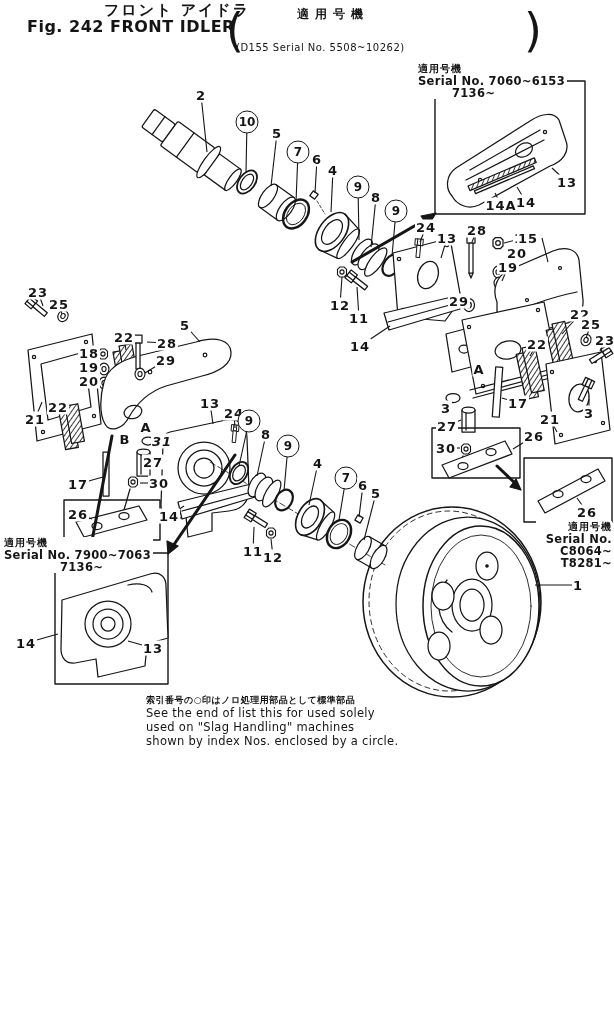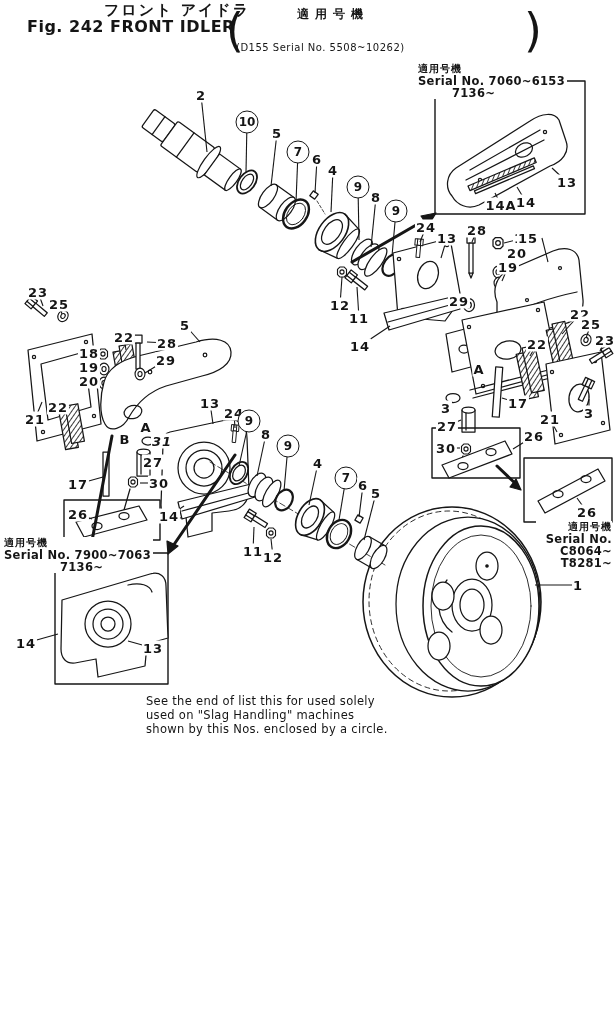--- a/index.html
+++ b/index.html
@@ -396,23 +396,24 @@
   </div>
 
   <div class="abs inset-head wheel-serial">
     <div class="h">適用号機</div>
     <div class="s">Serial No.</div>
     <div class="s">C8064~</div>
     <div class="s">T8281~</div>
   </div>
 
   <div class="abs note">
+    <div class="jp">索引番号の○印はノロ処理用部品として標準部品</div>
     <div class="en">See the end of list this for used solely</div>
     <div class="en">used on "Slag Handling" machines</div>
-    <div class="en">shown by this Nos. enclosed by a circle.</div>
+    <div class="en">shown by index Nos. enclosed by a circle.</div>
   </div>
 
   <div id="callouts">
       <div class="callout" style="left: 201px; top: 95px;">2</div>
       <div class="callout circled" style="left: 247px; top: 122px;">10</div>
       <div class="callout" style="left: 277px; top: 133px;">5</div>
       <div class="callout circled" style="left: 298px; top: 152px;">7</div>
       <div class="callout" style="left: 317px; top: 159px;">6</div>
       <div class="callout" style="left: 333px; top: 170px;">4</div>
       <div class="callout circled" style="left: 358px; top: 187px;">9</div>

